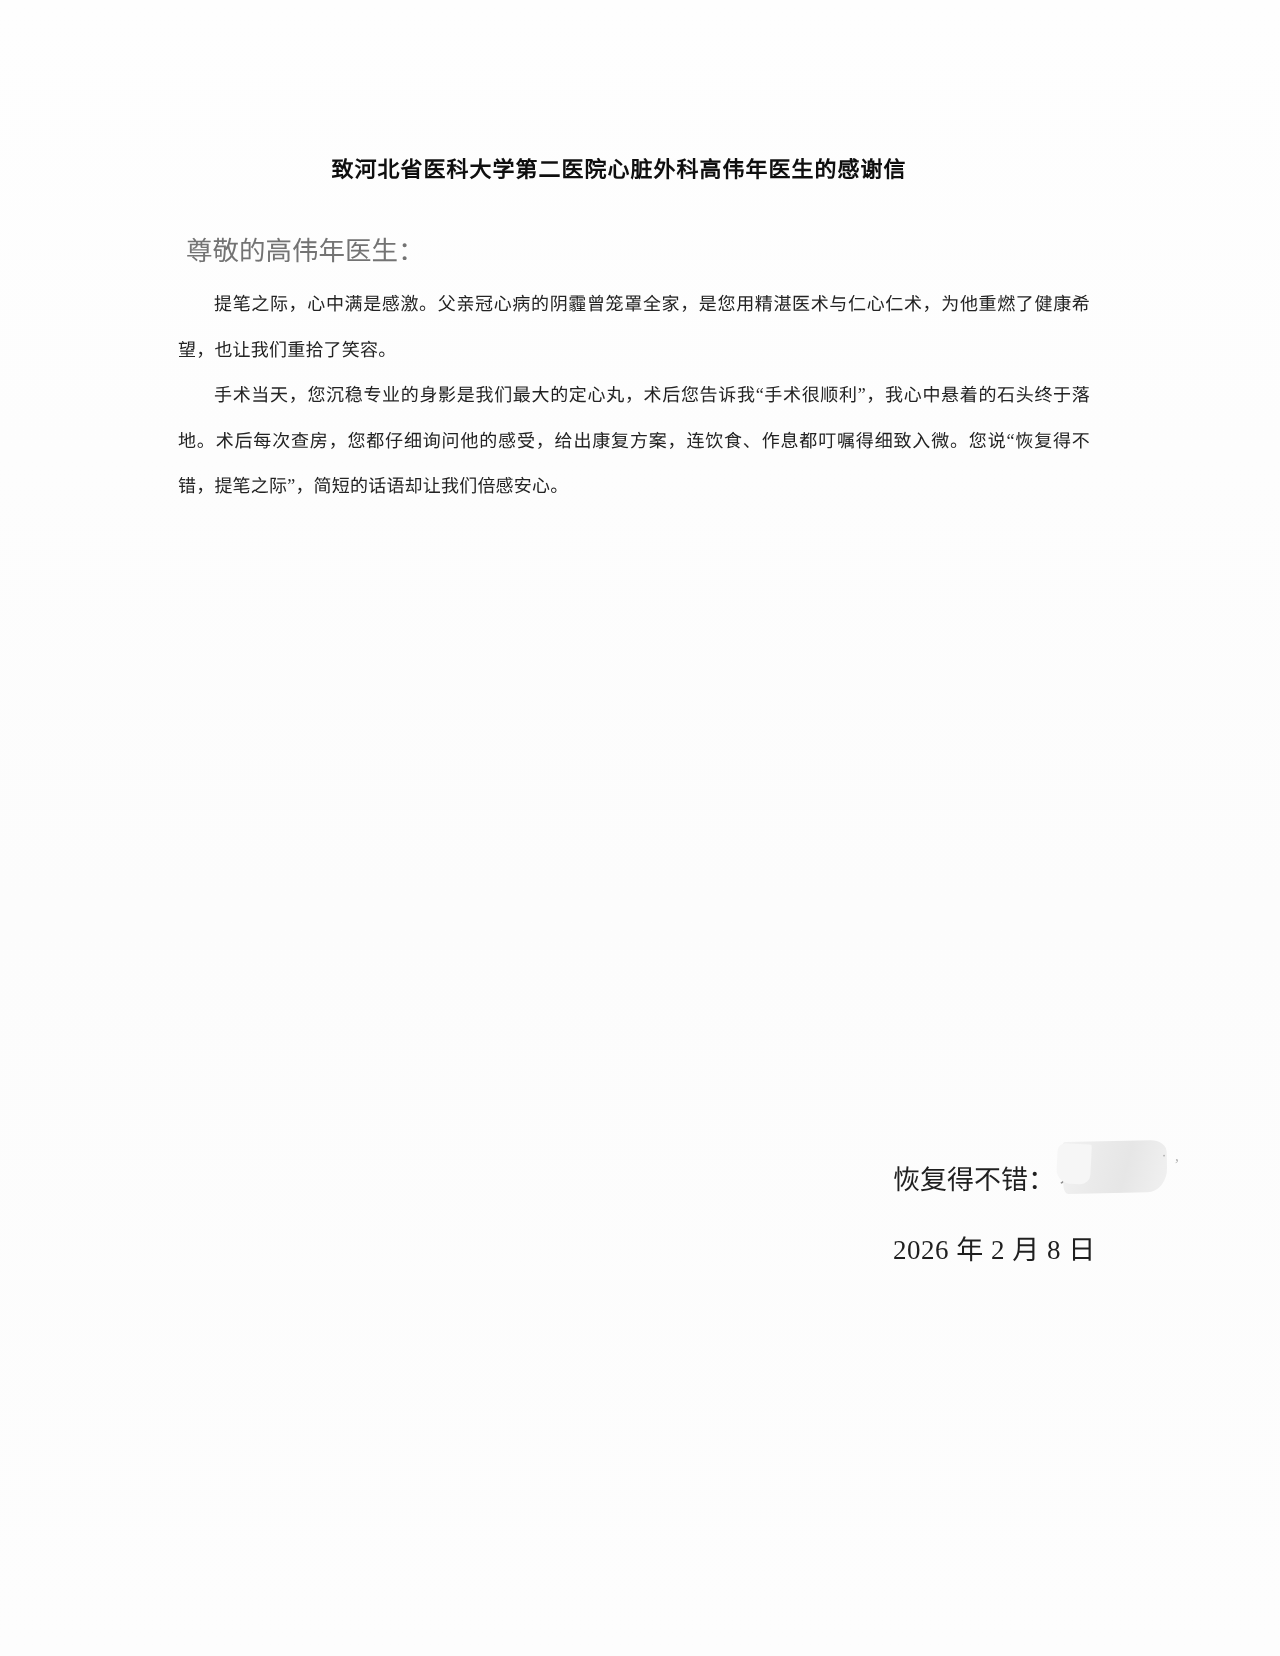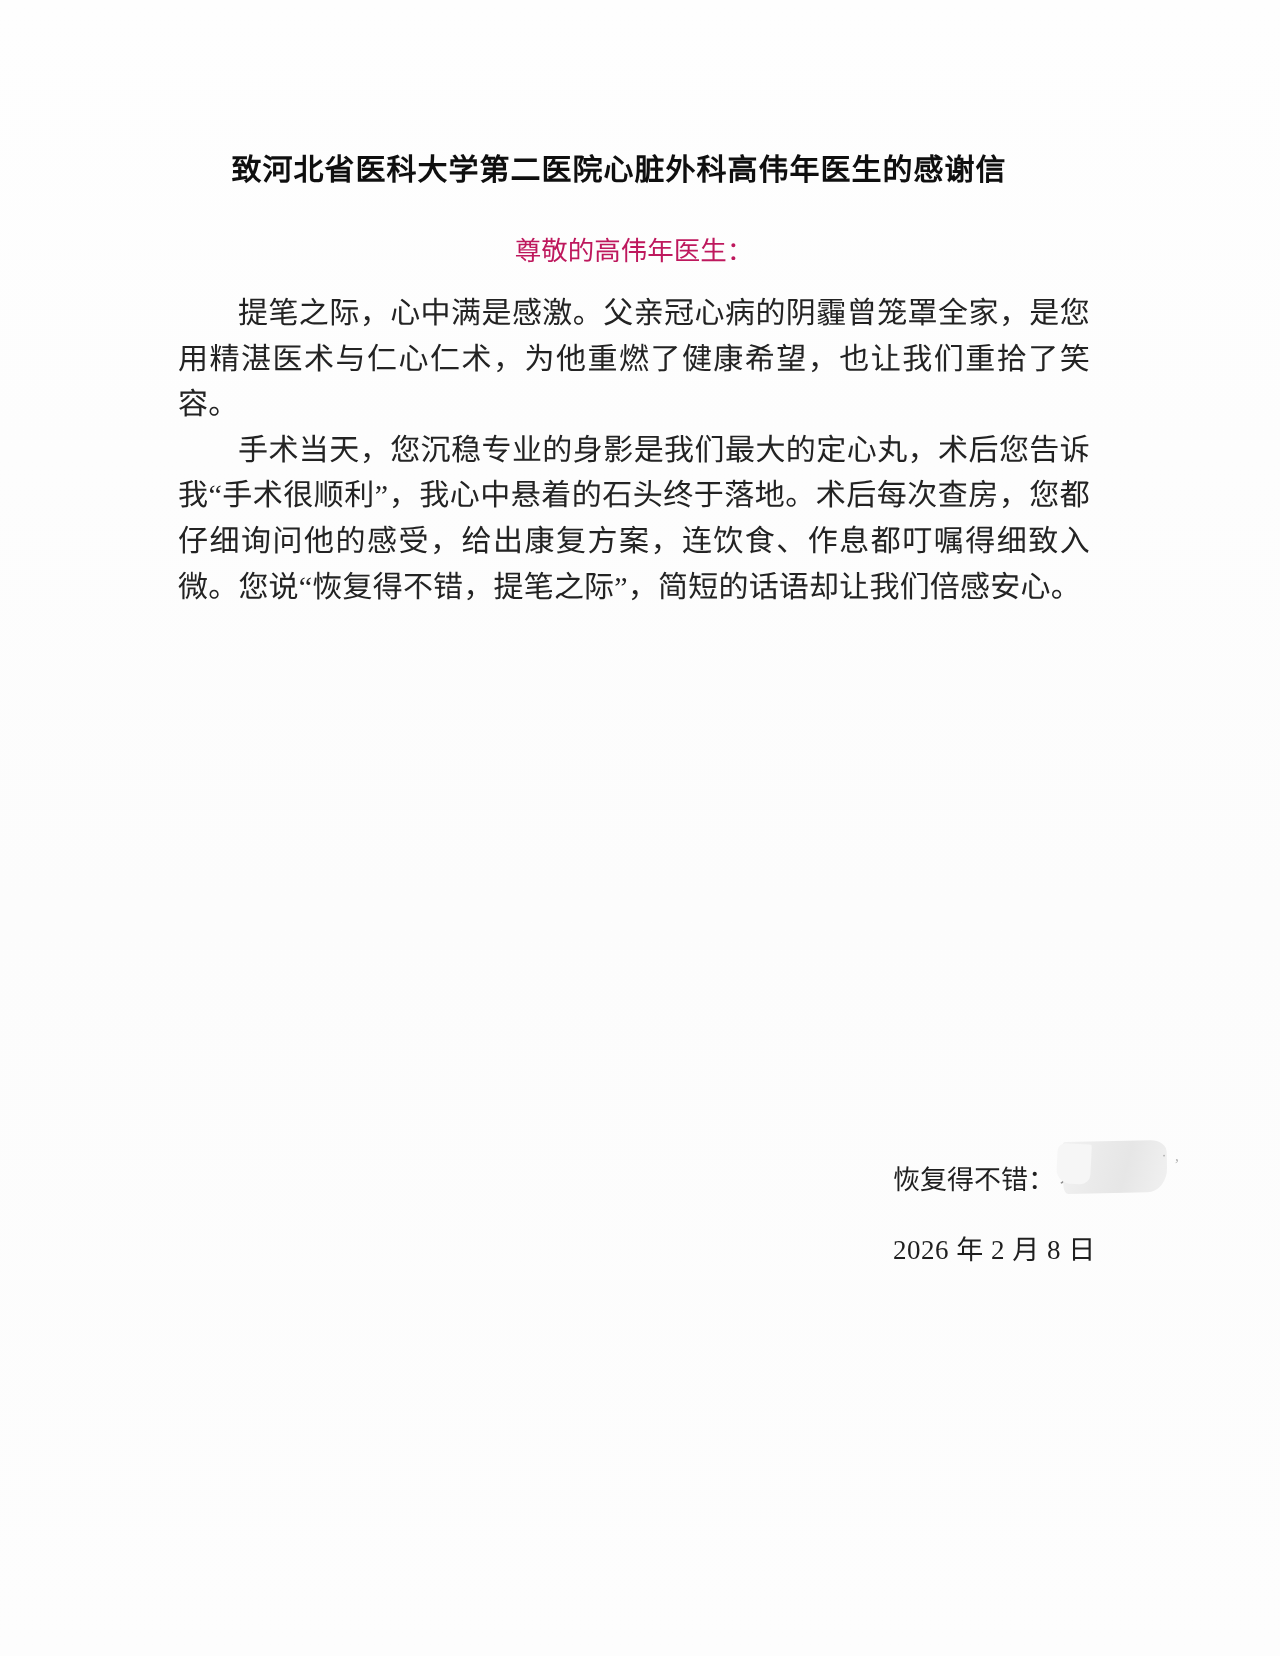--- a/index.html
+++ b/index.html
@@ -24,35 +24,34 @@
     box-sizing: border-box;
     padding: 150px 190px 0 178px;
     color: #1e1e1e;
   }
   .title {
     margin: 0 0 38px 0;
     padding-right: 30px;          
     text-align: center;
     font-family: "Liberation Sans", sans-serif;
     font-weight: 700;
-    font-size: 30px;
+    font-size: 22px;
     line-height: 40px;
     color: #0f0f0f;
     letter-spacing: 1px;
   }
   .salutation {
-    margin: 16px;
+    margin: 8px;
     font-size: 26.5px;
     line-height: 46px;
-    color: #be185d;
-    text-align: center;
+    color: #737373;
   }
   .para {
     margin: 0;
-    font-size: 30px;
+    font-size: 18px;
     line-height: 45.6px;
     text-align: justify;
     text-indent: 2em;
     color: #232323;
     letter-spacing: 0.2px;
   }
   
   .signature {
     position: absolute;
     left: 893px;

